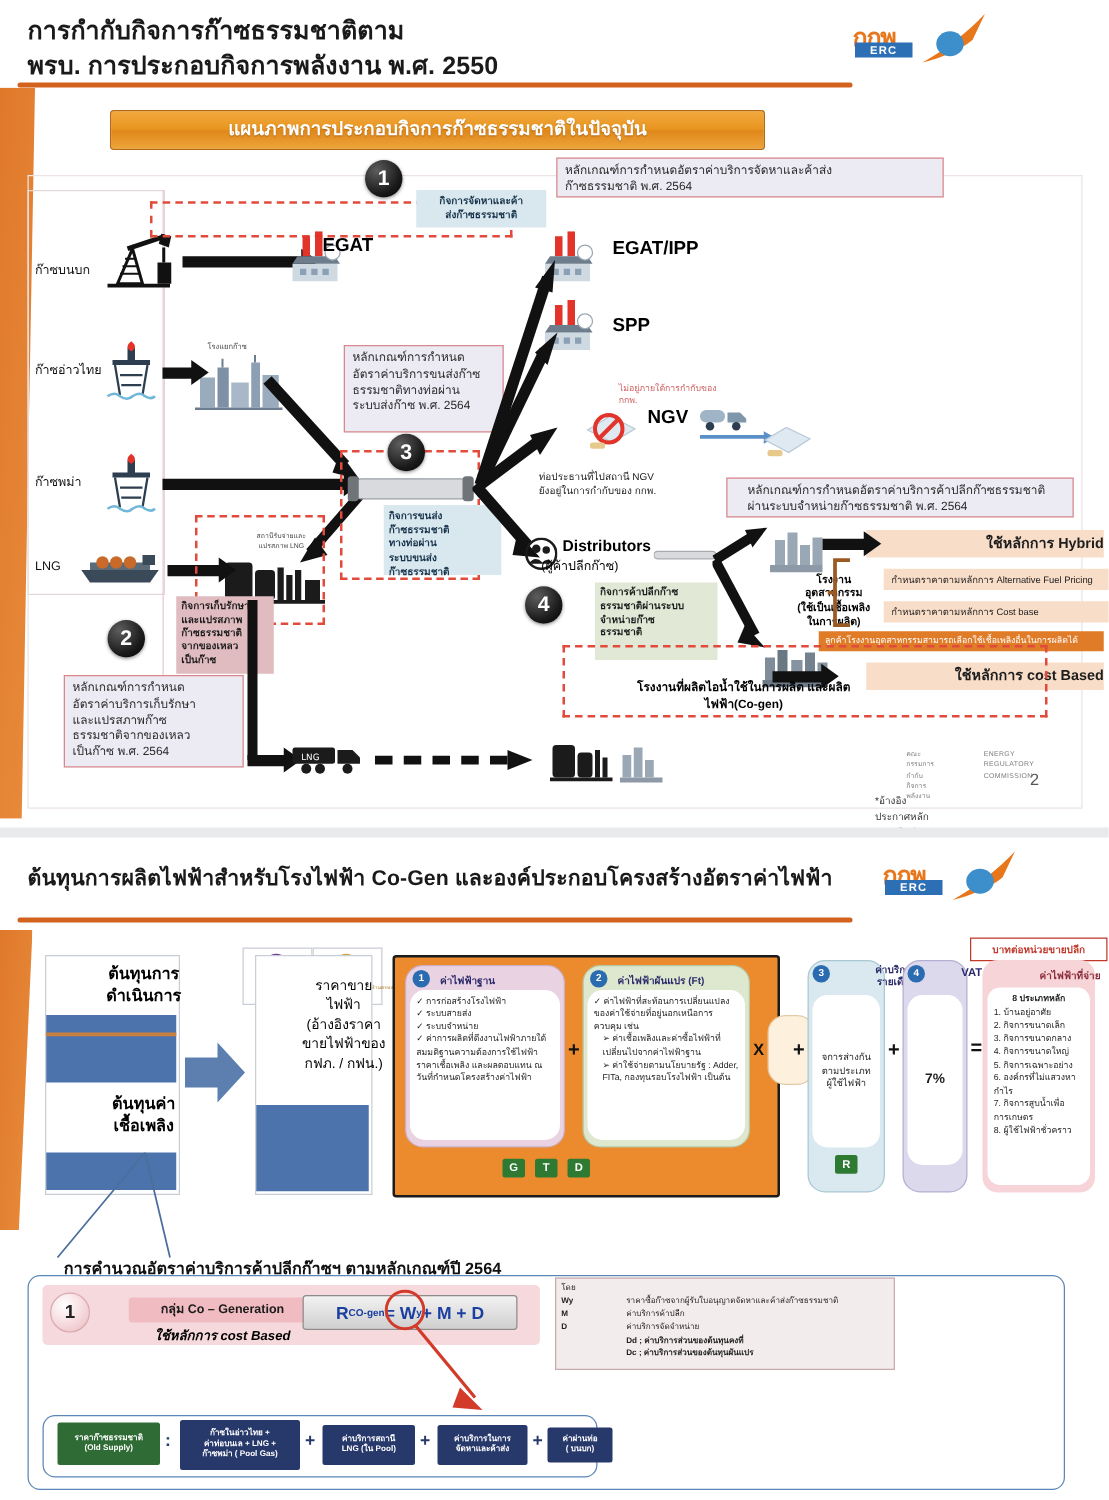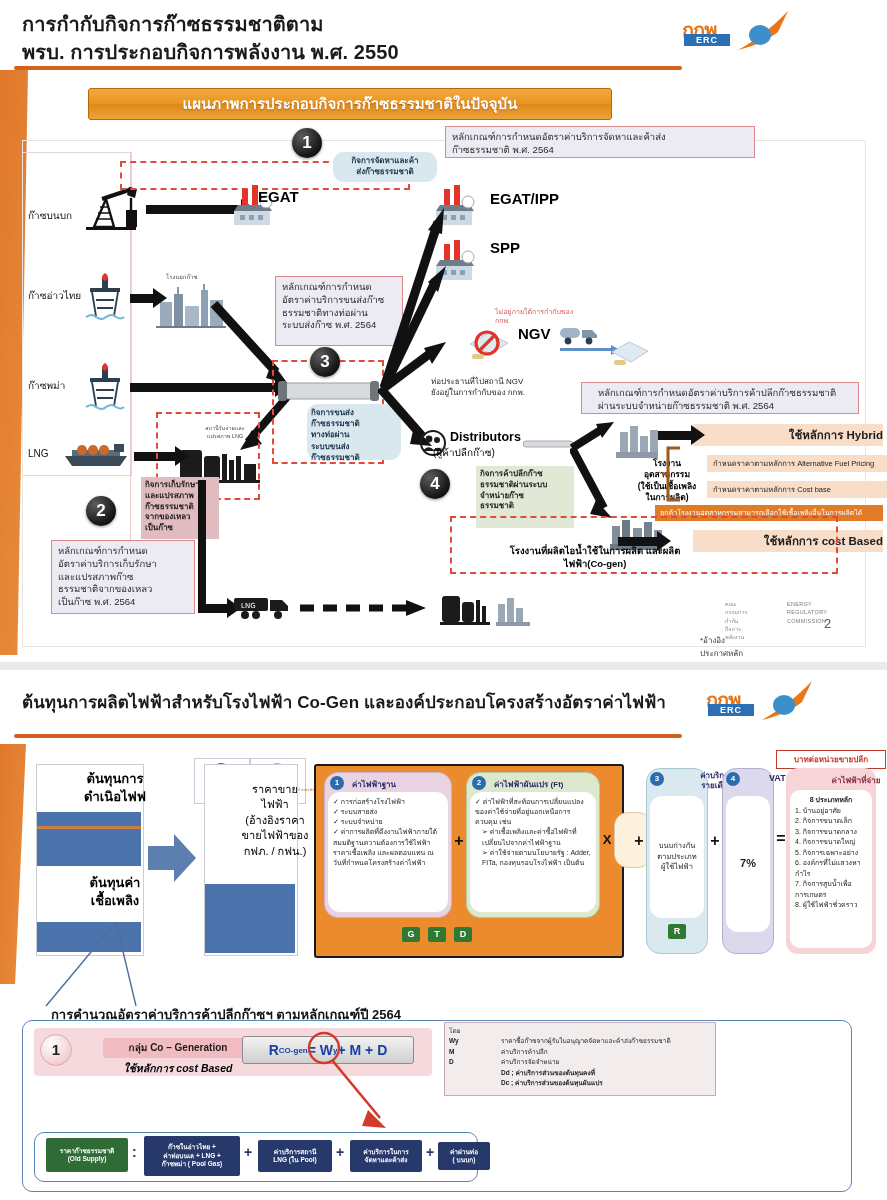--- a/index.html
+++ b/index.html
@@ -27,21 +27,21 @@
   .box{position:absolute;box-sizing:border-box;}
   .t{position:absolute;white-space:pre-line;box-sizing:border-box;margin-left:25px;}
   .pinkbox{background:#eceaf3;border:1px solid #d9888c;color:#2a2a2a;
            padding:4px 6px;font-size:9.5px;line-height:1.35;}
   .dash{border:2px dashed #e24b3c;background:transparent;}
   .numcircle{position:absolute;border-radius:50%;
              background:radial-gradient(circle at 32% 28%,#5d5d5d 0%,#1b1b1b 62%,#000 100%);
              color:#fff;font-weight:bold;text-align:center;
              box-shadow:0 1px 3px rgba(0,0,0,.45);}
   .bluechip{background:#d9e7ef;color:#16324a;font-size:8.5px;font-weight:bold;
-            line-height:1.4;padding:3px 4px;text-align:center;border-radius:11px;}
+            line-height:1.4;padding:3px 4px;text-align:center;}
   .rosechip{background:#e0bcc0;color:#1d1d1d;font-size:8.5px;font-weight:bold;
             line-height:1.35;padding:3px 4px;}
   .greenchip{background:#e1e8d6;color:#1d1d1d;font-size:8.5px;font-weight:bold;line-height:1.35;
              padding:3px 4px;}
   .peach{background:#f8ddc8;color:#1d1d1d;}
   .orangebar{background:#e07b28;color:#fff;}
   .lbl{font-size:10px;color:#111;}
   .bold{font-weight:bold;text-align:right;}
 
   
@@ -247,21 +247,21 @@
   <svg style="position:absolute;left:434px;top:240px" width="46" height="42">
     <rect x="10" y="4" width="6" height="16" fill="#e2342a"></rect>
     <rect x="20" y="0" width="6" height="20" fill="#e2342a"></rect>
     <path d="M2 26 h36 v14 H2z" fill="#cfd9e2"></path>
     <path d="M6 20 h30 l4 6 H2 z" fill="#6d7d8c"></path>
     <circle cx="34" cy="17" r="6" fill="#fff" stroke="#9aa7b3"></circle>
     <rect x="8" y="30" width="5" height="5" fill="#8aa0b5"></rect>
     <rect x="17" y="30" width="5" height="5" fill="#8aa0b5"></rect>
     <rect x="26" y="30" width="5" height="5" fill="#8aa0b5"></rect>
   </svg>
-  <div class="bold" style="position:absolute;left:490px;top:239px;font-size:15px;">SPP</div>
+  <div class="bold" style="position:absolute;left:490px;top:252px;font-size:15px;">SPP</div>
 
   <div class="t" style="left:470px;top:307px;font-size:7px;color:#d06060;line-height:1.3;">ไม่อยู่ภายใต้การกำกับของ
 กกพ.</div>
   <svg style="position:absolute;left:466px;top:322px" width="46" height="40">
     <path d="M4 22 l18 -11 l20 10 l-18 11 z" fill="#dfe9f2" stroke="#b9c8d6"></path>
     <circle cx="21" cy="21" r="11" fill="none" stroke="#e2342a" stroke-width="3.2"></circle>
     <path d="M13 29 L29 13" stroke="#e2342a" stroke-width="3.2"></path>
     <rect x="6" y="32" width="12" height="5" rx="2" fill="#e8c98c"></rect>
   </svg>
   <div class="bold" style="position:absolute;left:518px;top:325px;font-size:15px;">NGV</div>
@@ -438,21 +438,21 @@
   </div>
 
   <div class="wedge2" style="top:72px;left:0;height:240px;"></div>
 
   <div class="whitebox" style="left:36px;top:92px;width:106px;height:190px;"></div>
   <div class="bluebox" style="left:37px;top:140px;width:104px;height:28px;"></div>
   <div class="box" style="left:37px;top:154px;width:104px;height:3px;background:#c9803f;"></div>
   <div class="bluebox" style="left:37px;top:168px;width:104px;height:26px;"></div>
   <div class="bluebox" style="left:37px;top:250px;width:104px;height:30px;"></div>
   <div class="t bold" style="left:40px;top:98px;width:100px;font-size:13px;text-align:center;line-height:1.35;">ต้นทุนการ
-ดำเนิอไฟฟ</div>
+ดำเนินการ</div>
   <div class="t bold" style="left:40px;top:202px;width:100px;font-size:13px;text-align:center;line-height:1.35;">ต้นทุนค่า
 เชื้อเพลิง</div>
 
   <svg class="fatarrow" style="left:148px;top:160px" width="50" height="52">
     <path d="M0 14 h26 V2 l22 24 l-22 24 V38 H0 Z" fill="#5c7fb0"></path>
   </svg>
 
   <div class="whitebox" style="left:194px;top:86px;width:54px;height:44px;"></div>
   <svg style="position:absolute;left:210px;top:90px" width="22" height="22">
     <circle cx="11" cy="11" r="10" fill="#6c3a96"></circle>
@@ -514,21 +514,21 @@
 
   <div class="op" style="left:632px;top:160px;width:14px;font-size:16px;">+</div>
 
   <div class="card" style="left:646px;top:96px;width:62px;height:186px;
        background:#d9e9ef;border:1px solid #a9c8d4;"></div>
   <div class="bluecircle" style="left:650px;top:100px;width:14px;height:14px;line-height:14px;">3</div>
   <div class="t bold" style="left:666px;top:99px;width:42px;font-size:8px;color:#2a2a6a;
        line-height:1.3;">ค่าบริการ
 รายเดือน</div>
   <div class="card-in" style="left:650px;top:124px;width:54px;height:122px;
-       text-align:center;display:flex;align-items:center;justify-content:center;white-space:pre-line;font-size:7.5px;">บนบก่างกัน
+       text-align:center;display:flex;align-items:center;justify-content:center;white-space:pre-line;font-size:7.5px;">จการส่างกัน
 ตามประเภท
 ผู้ใช้ไฟฟ้า</div>
   <div class="gtd" style="left:668px;top:252px;width:18px;height:15px;line-height:15px;">R</div>
 
   <div class="op" style="left:708px;top:160px;width:14px;font-size:16px;">+</div>
 
   <div class="card" style="left:722px;top:96px;width:52px;height:186px;
        background:#ddd9ec;border:1px solid #b5aed0;"></div>
   <div class="bluecircle" style="left:726px;top:100px;width:14px;height:14px;line-height:14px;">4</div>
   <div class="t bold" style="left:744px;top:101px;font-size:9px;color:#2a2a6a;">VAT</div>

